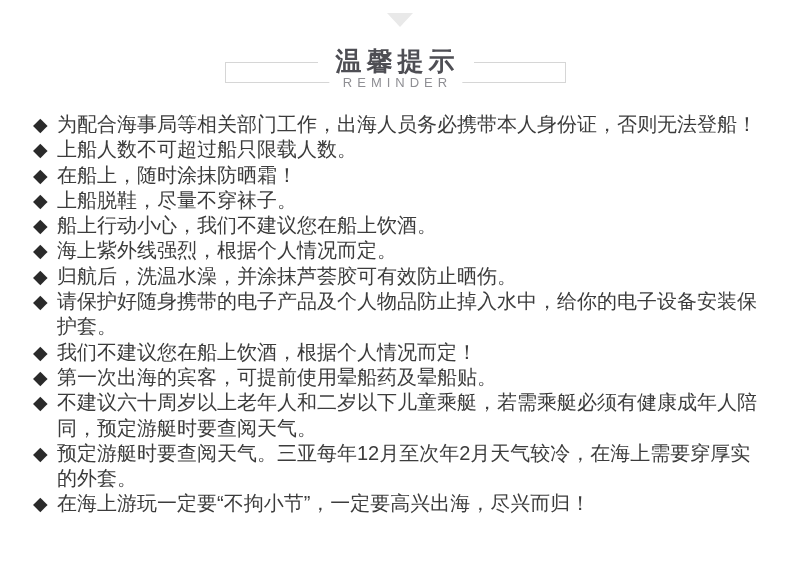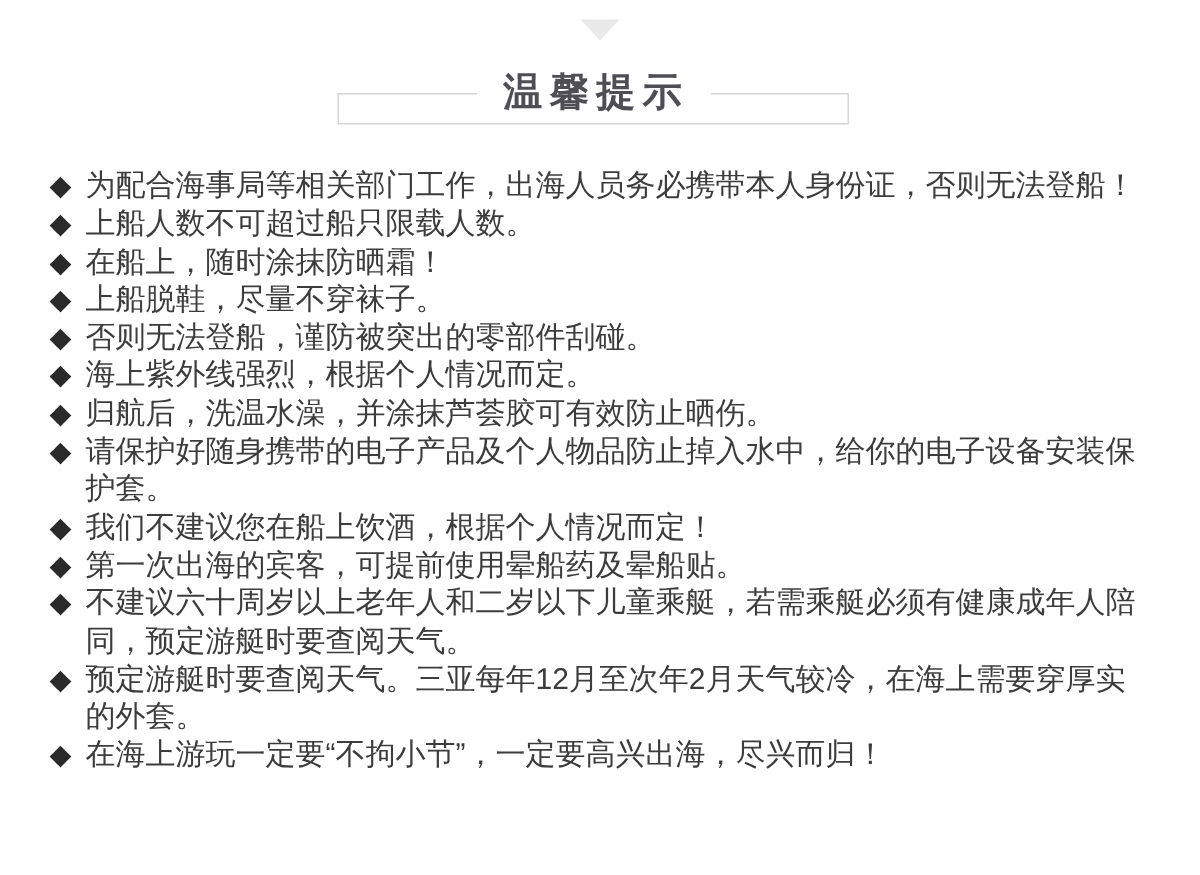--- a/index.html
+++ b/index.html
@@ -94,20 +94,21 @@
 </style>
 </head>
 <body>
 
 <div class="page">
 
   <div class="tri"></div>
 
   <div class="header-box">
     <h1 class="title">温馨提示</h1>
+    <div class="subtitle">REMINDER</div>
   </div>
 
   <ul class="tips">
     <li class="tip">
       <span class="bullet">◆</span>
       <span class="tip-text">为配合海事局等相关部门工作，出海人员务必携带本人身份证，否则无法登船！</span>
     </li>
     <li class="tip">
       <span class="bullet">◆</span>
       <span class="tip-text">上船人数不可超过船只限载人数。</span>
@@ -115,21 +116,21 @@
     <li class="tip">
       <span class="bullet">◆</span>
       <span class="tip-text">在船上，随时涂抹防晒霜！</span>
     </li>
     <li class="tip">
       <span class="bullet">◆</span>
       <span class="tip-text">上船脱鞋，尽量不穿袜子。</span>
     </li>
     <li class="tip">
       <span class="bullet">◆</span>
-      <span class="tip-text">否则无法登船，谨防被突出的零部件刮碰。</span>
+      <span class="tip-text">船上行动小心，我们不建议您在船上饮酒。</span>
     </li>
     <li class="tip">
       <span class="bullet">◆</span>
       <span class="tip-text">海上紫外线强烈，根据个人情况而定。</span>
     </li>
     <li class="tip">
       <span class="bullet">◆</span>
       <span class="tip-text">归航后，洗温水澡，并涂抹芦荟胶可有效防止晒伤。</span>
     </li>
     <li class="tip">

